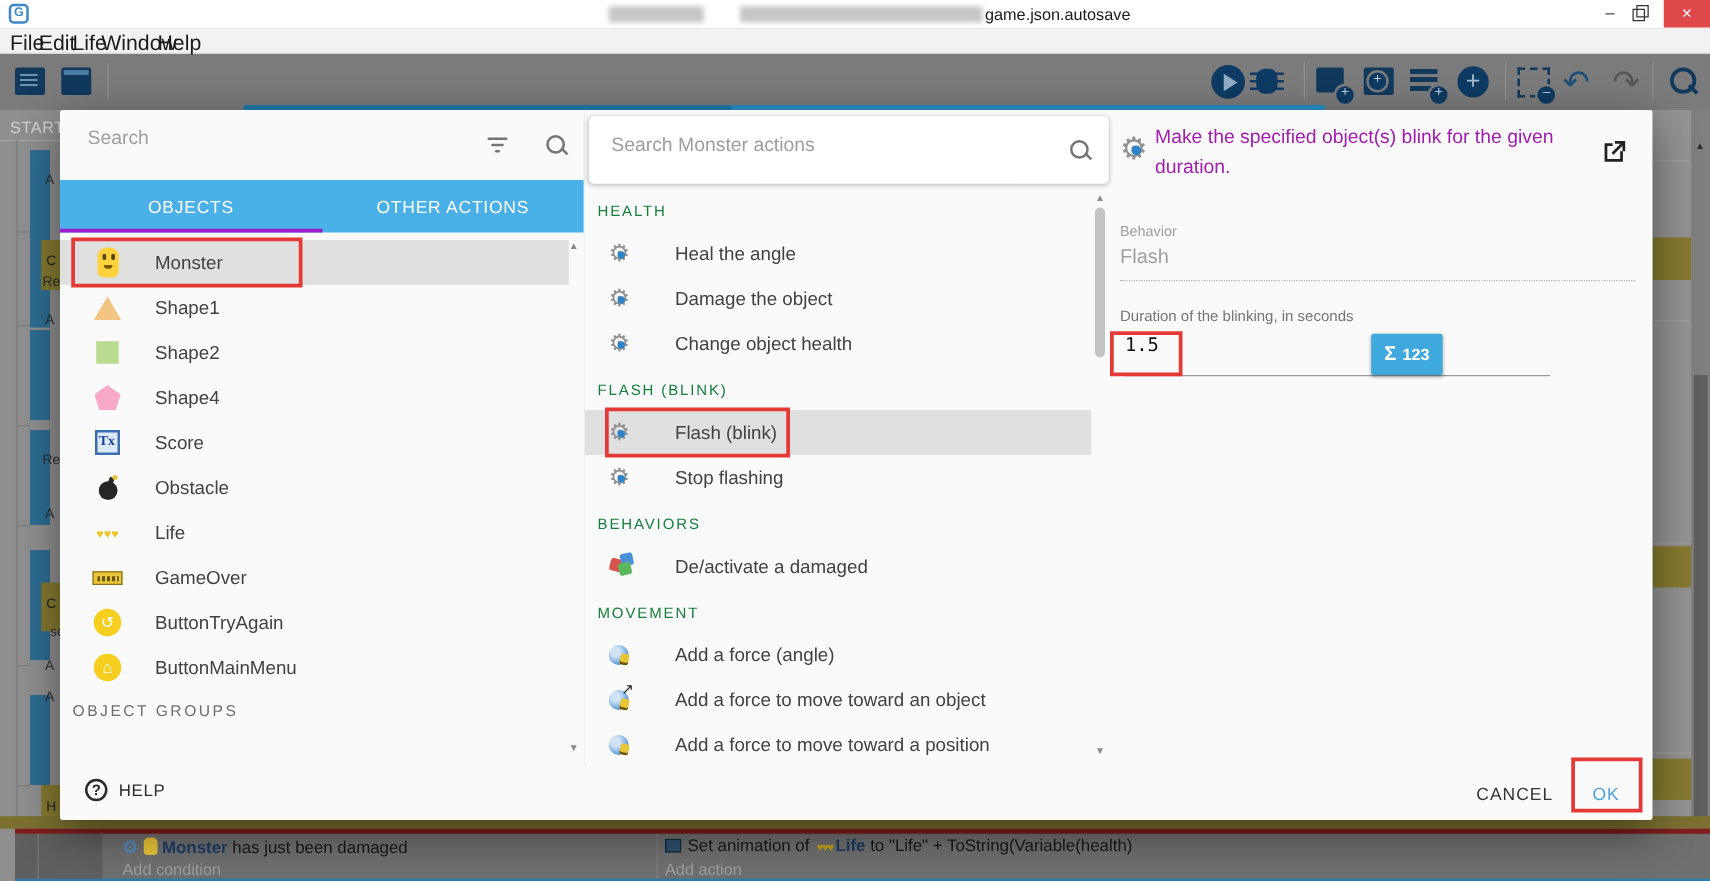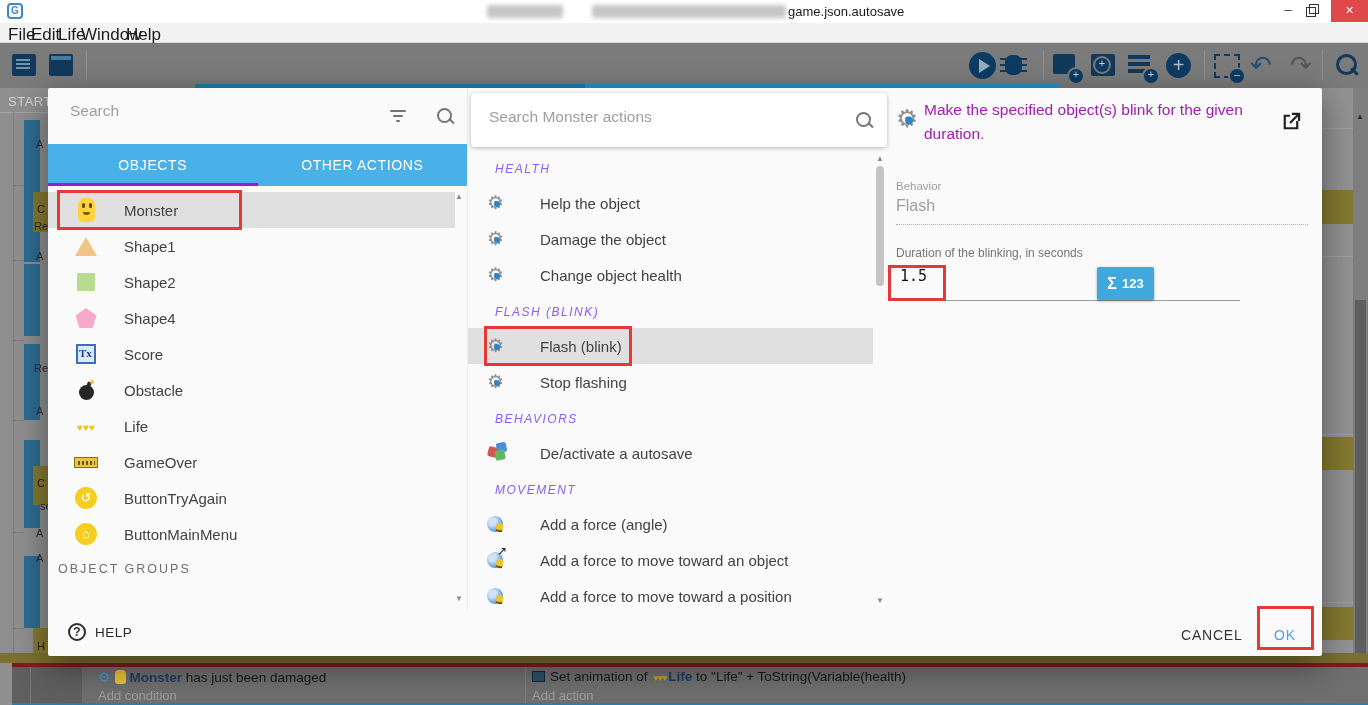--- a/index.html
+++ b/index.html
@@ -108,21 +108,21 @@
   .orow .lbl { margin-left:20px; font-size:15px; color:#424242; }
   .group-header { margin-top:10px; margin-left:10px; font-size:12.5px; color:#6f6f6f; letter-spacing:2px; }
   .lscroll-up, .lscroll-dn { position:absolute; font-size:8px; color:#8a8a8a; left:407px; }
   .lscroll-up { top:104px; } .lscroll-dn { top:506px; }
 
   
   .col-mid { position:absolute; left:419px; top:0; width:423px; height:524px; border-left:1px solid #eeeeee; }
   .search-card { position:absolute; left:3px; top:5px; width:416px; height:54px; background:#ffffff; border-radius:4px; box-shadow:0 1px 4px rgba(0,0,0,0.28); }
   .search-card input { position:absolute; left:18px; top:15px; width:320px; border:none; outline:none; background:transparent; font-size:15.5px; color:#333; font-family:"Liberation Sans",sans-serif; }
   .action-list { position:absolute; left:0; top:62px; width:423px; height:462px; overflow:hidden; }
-  .sec-header { padding:12px 0 9px 27px; font-size:12px; color:#8b5cf6; letter-spacing:1.5px;font-style:italic; }
+  .sec-header { padding:12px 0 9px 10px; font-size:12px; color:#15803d; letter-spacing:1.5px; }
   .arow { position:relative; width:405px; height:36px; display:flex; align-items:center; cursor:pointer; }
   .arow.sel { background:#e0e0e0; }
   .arow .icnbox { width:24px; margin-left:17px; display:flex; justify-content:center; }
   .arow .lbl { margin-left:31px; font-size:15px; color:#424242; }
   .mscroll { position:absolute; left:405px; top:62px; width:14px; height:460px; }
   .mscroll .up { position:absolute; top:4px; left:3px; font-size:8px; color:#8a8a8a; }
   .mscroll .dn { position:absolute; top:446px; left:3px; font-size:8px; color:#8a8a8a; }
   .mscroll .thumb { position:absolute; left:3px; top:16px; width:8px; height:120px; background:#c4c4c4; border-radius:4px; }
 
   
@@ -381,21 +381,21 @@
       <div class="search-card">
         <input type="text" placeholder="Search Monster actions" style="">
         <span class="magnifier" style="left:384px; top:18px;"></span>
       </div>
       <div class="action-list" id="action-list">
           <div class="sec-header">HEALTH</div>
           <div class="arow">
             <span class="icnbox">
               <span class="icn i-gear"></span>
             </span>
-            <span class="lbl">Help the object</span>
+            <span class="lbl">Heal the angle</span>
           </div>
           <div class="arow">
             <span class="icnbox">
               <span class="icn i-gear"></span>
             </span>
             <span class="lbl">Damage the object</span>
           </div>
           <div class="arow">
             <span class="icnbox">
               <span class="icn i-gear"></span>
@@ -414,21 +414,21 @@
             <span class="icnbox">
               <span class="icn i-gear"></span>
             </span>
             <span class="lbl">Stop flashing</span>
           </div>
           <div class="sec-header">BEHAVIORS</div>
           <div class="arow">
             <span class="icnbox">
               <span class="icn i-behavior"></span>
             </span>
-            <span class="lbl">De/activate a autosave</span>
+            <span class="lbl">De/activate a damaged</span>
           </div>
           <div class="sec-header">MOVEMENT</div>
           <div class="arow">
             <span class="icnbox">
               <span class="icn i-force"></span>
             </span>
             <span class="lbl">Add a force (angle)</span>
           </div>
           <div class="arow">
             <span class="icnbox">

